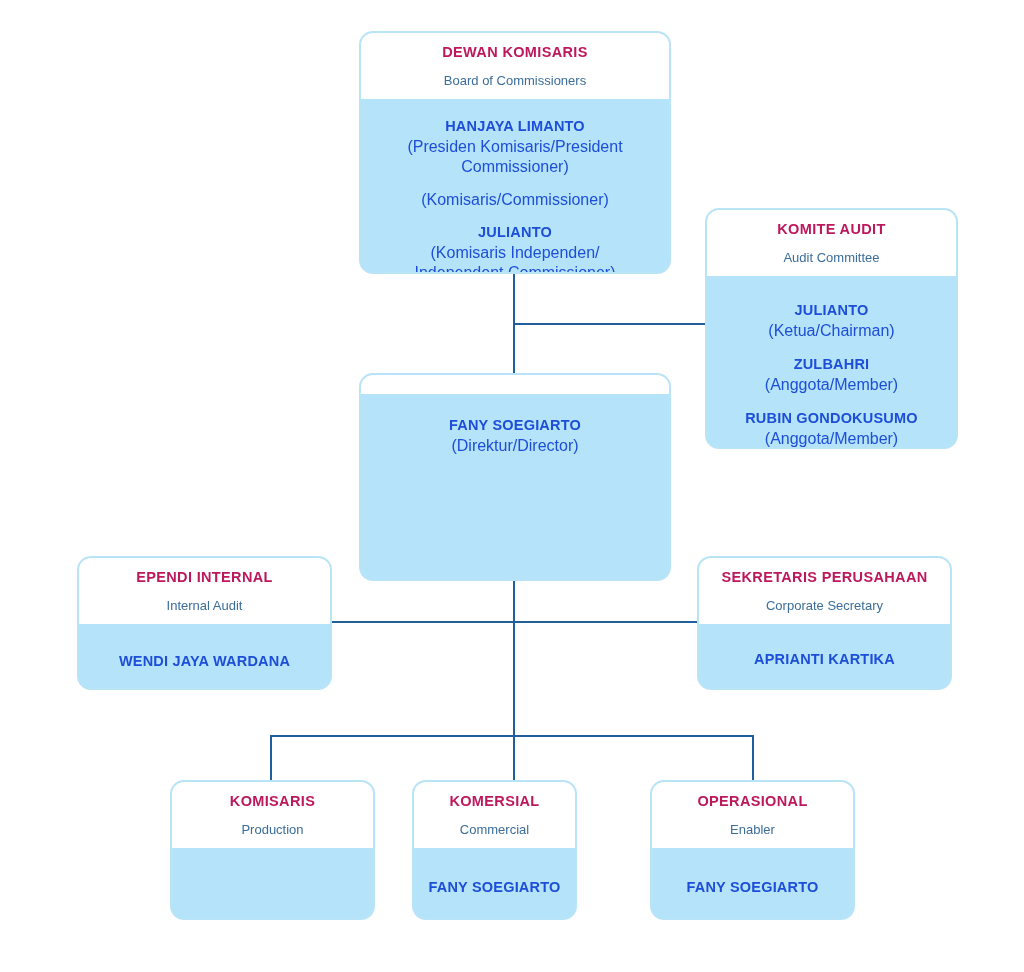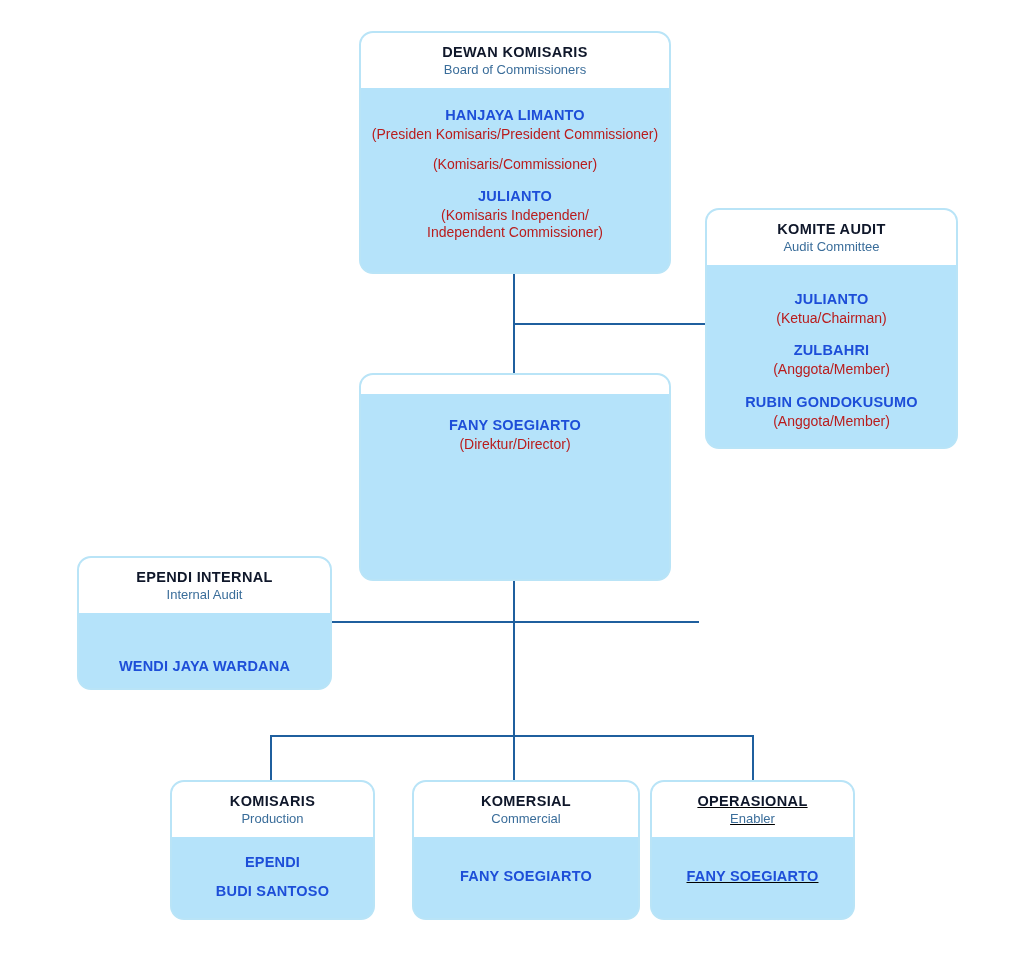--- a/index.html
+++ b/index.html
@@ -42,32 +42,32 @@
     flex-direction: column;
   }
   .node-header {
     background: #ffffff;
     text-align: center;
     padding: 10px 8px 9px 8px;
     flex: 0 0 auto;
   }
   .node-title {
     display: block;
-    color: #0f172a;
+    color: #be185d;
     font-weight: bold;
     font-size: 14.5px;
     letter-spacing: 0.35px;
     line-height: 1.25;
   }
   .node-subtitle {
     display: block;
     color: #3a6d9a;
     font-size: 13px;
     line-height: 1.3;
-    margin-top: 1px;
+    margin-top: 12px;
   }
   .node-body {
     flex: 1 1 auto;
     background: #b5e3fa;
     text-align: center;
     padding: 14px 10px 12px 10px;
     box-sizing: border-box;
   }
   .person {
     margin-bottom: 12px;
@@ -76,48 +76,48 @@
   .person-name {
     display: block;
     color: #1d4ed8;
     font-weight: bold;
     font-size: 14.5px;
     line-height: 1.3;
     letter-spacing: 0.2px;
   }
   .person-role {
     display: block;
-    color: #b91c1c;
-    font-size: 14px;
+    color: #1d4ed8;
+    font-size: 16px;
     line-height: 1.25;
     margin-top: 1px;
   }
 
   
   #node-commissioners { left: 359px;  top: 31px;  width: 312px; height: 243px; }
   #node-commissioners .node-body { padding-top: 18px; }
   #node-commissioners .person { margin-bottom: 13px; }
 
   #node-audit-committee { left: 705px; top: 208px; width: 253px; height: 241px; }
   #node-audit-committee .node-body { padding-top: 25px; }
   #node-audit-committee .person { margin-bottom: 14px; }
 
   #node-directors { left: 359px; top: 373px; width: 312px; height: 208px; }
   #node-directors .node-body { padding-top: 22px; }
   #node-directors .person { margin-bottom: 14px; }
 
   #node-internal-audit { left: 77px; top: 556px; width: 255px; height: 134px; }
-  #node-internal-audit .node-body { padding-top: 44px; }
+  #node-internal-audit .node-body { padding-top: 28px; }
 
   #node-corporate-secretary { left: 697px; top: 556px; width: 255px; height: 134px; }
   #node-corporate-secretary .node-body { padding-top: 26px; }
 
   #node-production  { left: 170px; top: 780px; width: 205px; height: 140px; }
-  #node-commercial  { left: 412px; top: 780px; width: 228px; height: 140px; }
-  #node-operational { left: 650px; top: 780px; width: 205px; height: 140px; text-decoration: underline; }
+  #node-commercial  { left: 412px; top: 780px; width: 165px; height: 140px; }
+  #node-operational { left: 650px; top: 780px; width: 205px; height: 140px; }
   #node-production .node-body  { padding-top: 16px; }
   #node-commercial .node-body  { padding-top: 30px; }
   #node-operational .node-body { padding-top: 30px; }
   #node-production .person { margin-bottom: 10px; }
 </style>
 </head>
 <body>
 
 <div id="chart-root">
 
@@ -191,34 +191,37 @@
       <span class="node-title">EPENDI INTERNAL</span>
       <span class="node-subtitle">Internal Audit</span>
     </div>
     <div class="node-body">
       <div class="person">
         <span class="person-name">WENDI JAYA WARDANA</span>
       </div>
     </div>
   </div>
 
+  <div class="node" id="node-corporate-secretary">
+    <div class="node-header">
+      <span class="node-title">SEKRETARIS PERUSAHAAN</span>
+      <span class="node-subtitle">Corporate Secretary</span>
+    </div>
+    <div class="node-body">
+      <div class="person">
+        <span class="person-name">APRIANTI KARTIKA</span>
+      </div>
+    </div>
+  </div>
 
   <div class="node" id="node-production">
     <div class="node-header">
       <span class="node-title">KOMISARIS</span>
       <span class="node-subtitle">Production</span>
     </div>
-    <div class="node-body">
-      <div class="person">
-        <span class="person-name">EPENDI</span>
-      </div>
-      <div class="person">
-        <span class="person-name">BUDI SANTOSO</span>
-      </div>
-    </div>
   </div>
 
   <div class="node" id="node-commercial">
     <div class="node-header">
       <span class="node-title">KOMERSIAL</span>
       <span class="node-subtitle">Commercial</span>
     </div>
     <div class="node-body">
       <div class="person">
         <span class="person-name">FANY SOEGIARTO</span>

